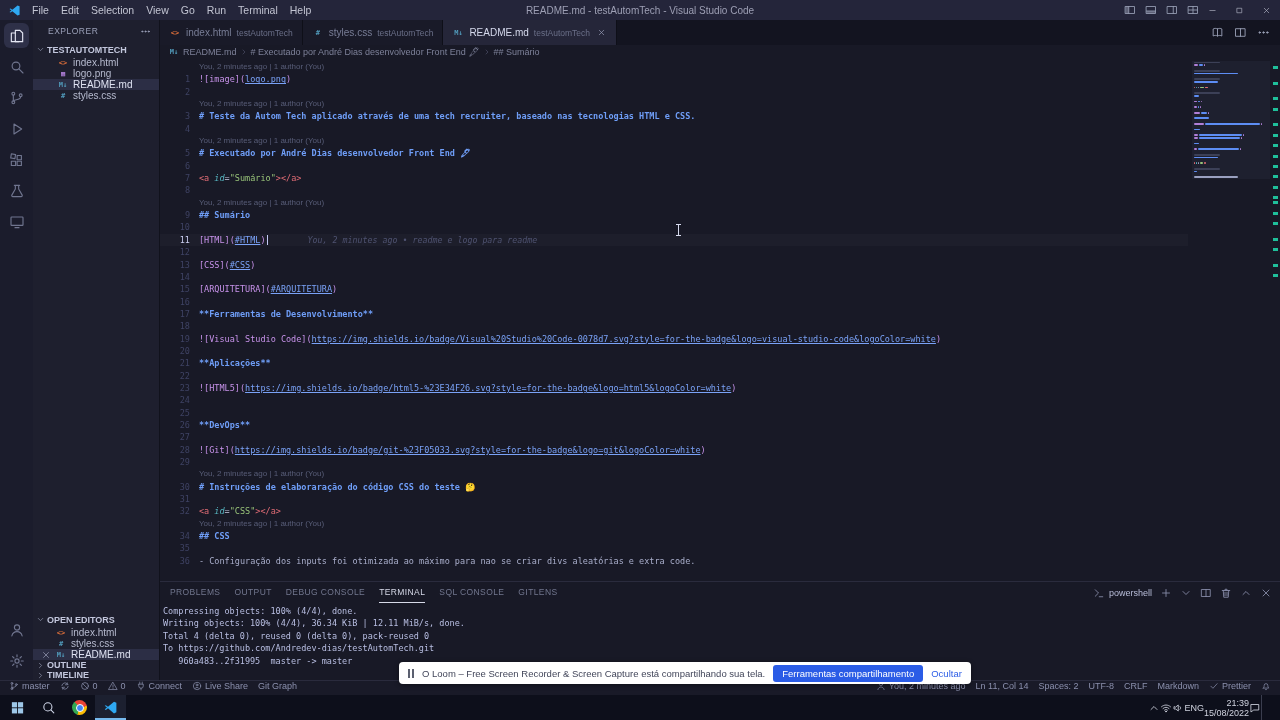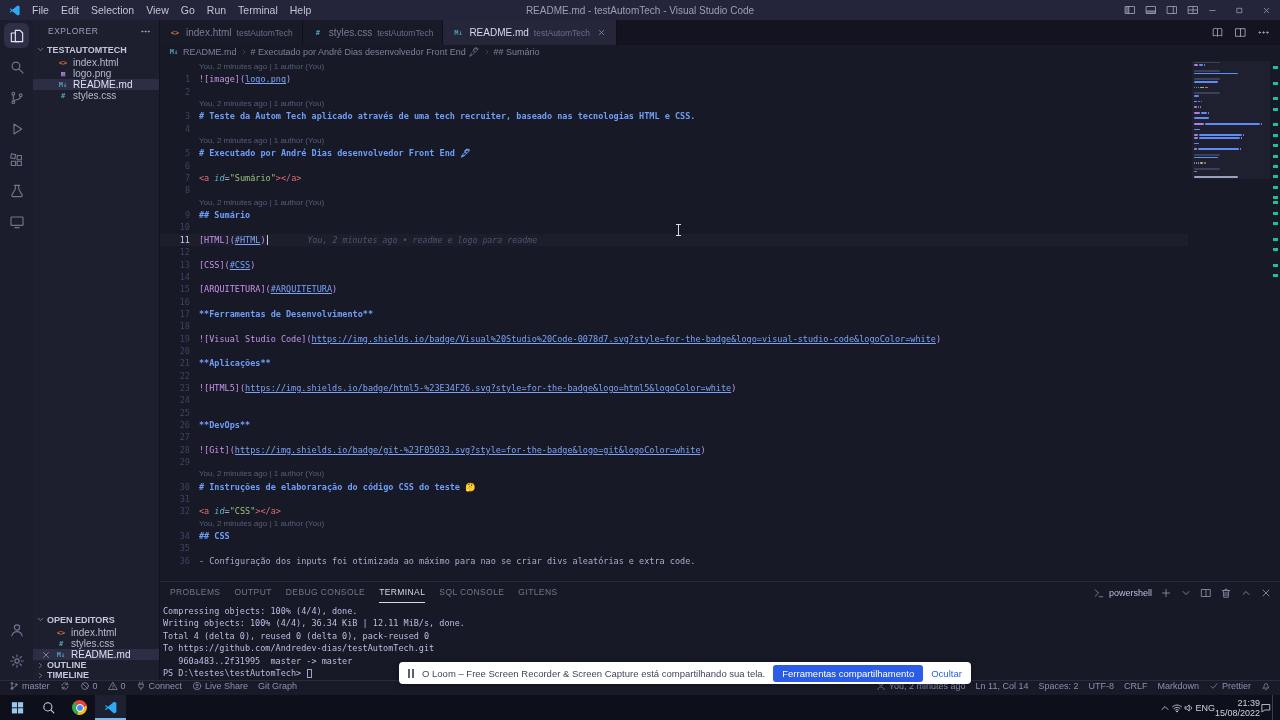--- a/index.html
+++ b/index.html
@@ -109,21 +109,21 @@
   .sic{width:10px;height:10px;display:inline-flex}
 
   
   .taskbar{flex:0 0 25px;background:var(--taskbar-bg,#0d0f1b);display:flex;align-items:center;padding-left:2px}
   .tb-apps{display:flex;align-items:stretch;height:25px}
   .tb-app{width:31px;display:flex;align-items:center;justify-content:center;color:#cfd6e8}
   .tb-app svg{width:15px;height:15px}
   .tb-app.active{background:#1c2030;box-shadow:inset 0 -2px 0 #76b9ed}
   .chrome-ic{width:15px;height:15px;border-radius:50%;background:conic-gradient(from -40deg,#ea4335 0 33%,#fbbc05 0 66%,#34a853 0 100%);position:relative;display:inline-block}
   .chrome-ic::after{content:"";position:absolute;inset:3.5px;background:#4285f4;border:1.5px solid #fff;border-radius:50%}
-  .tray{margin-left:auto;display:flex;align-items:center;color:#cfd2de;font-size:9px;padding-right:4px}
+  .tray{margin-left:auto;display:flex;align-items:center;color:#cfd2de;font-size:9px;padding-right:15px}
   .tric{width:12px;height:12px;display:inline-flex;color:#cfd2de}
   .lang{font-size:9px}
   .clock{text-align:right;line-height:10px;font-size:9px}
   .show-desktop{width:4px;height:25px;border-left:1px solid #3a3d4e}
 
   
   .loom{position:absolute;left:399px;top:662px;height:22px;background:#fff;border-radius:4px;box-shadow:0 1px 5px rgba(0,0,0,.45);display:flex;align-items:center;gap:8px;padding:0 9px;z-index:50}
   .loom-pause{display:flex;gap:2px;align-items:center}
   .loom-pause i{width:2px;height:9px;background:#5b6070;display:block}
   .loom-text{font-size:9.5px;color:#42465a;white-space:nowrap}
@@ -766,21 +766,20 @@
                 </svg>
               </span>
           </div>
         </div>
         <div class="terminal">
             <div class="tline">Compressing objects: 100% (4/4), done.</div>
             <div class="tline">Writing objects: 100% (4/4), 36.34 KiB | 12.11 MiB/s, done.</div>
             <div class="tline">Total 4 (delta 0), reused 0 (delta 0), pack-reused 0</div>
             <div class="tline">To https://github.com/Andredev-dias/testAutomTech.git</div>
             <div class="tline">   960a483..2f31995  master -&gt; master</div>
-            <div class="tline">PS D:\testes\testAutomTech&gt; <span class="tcursor"></span></div>
           </div>
       </div>
     </main>
   </div>
 
   <footer class="statusbar">
     <div class="sb-left">
         <span class="sb-item">
           <span class="sic">
             <svg viewBox="0 0 24 24" fill="none" stroke="currentColor" stroke-width="1.7" stroke-linecap="round" stroke-linejoin="round">

